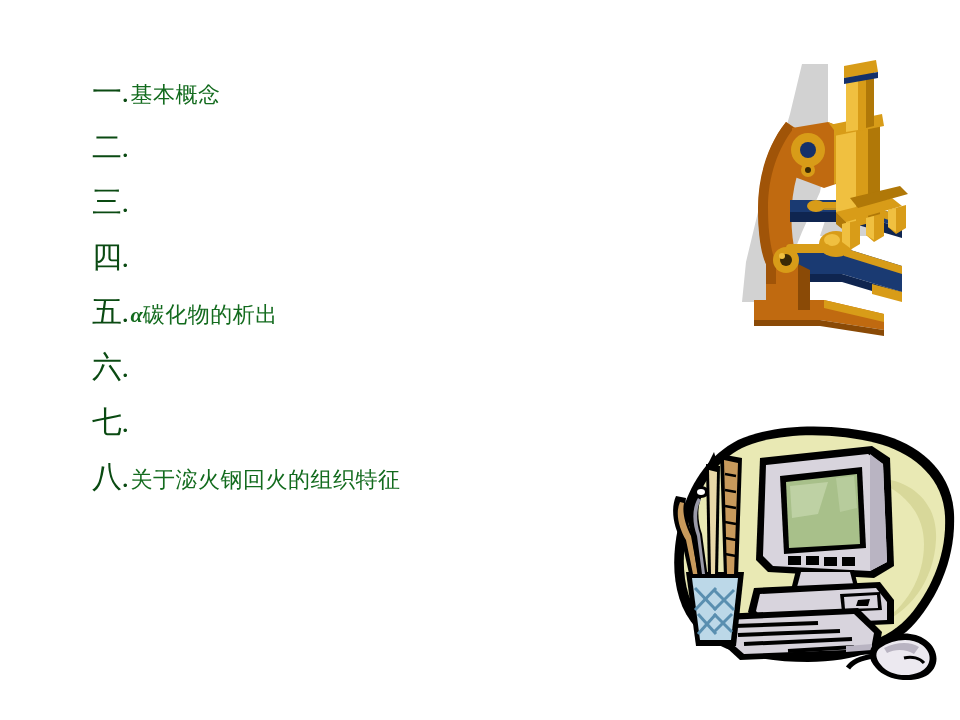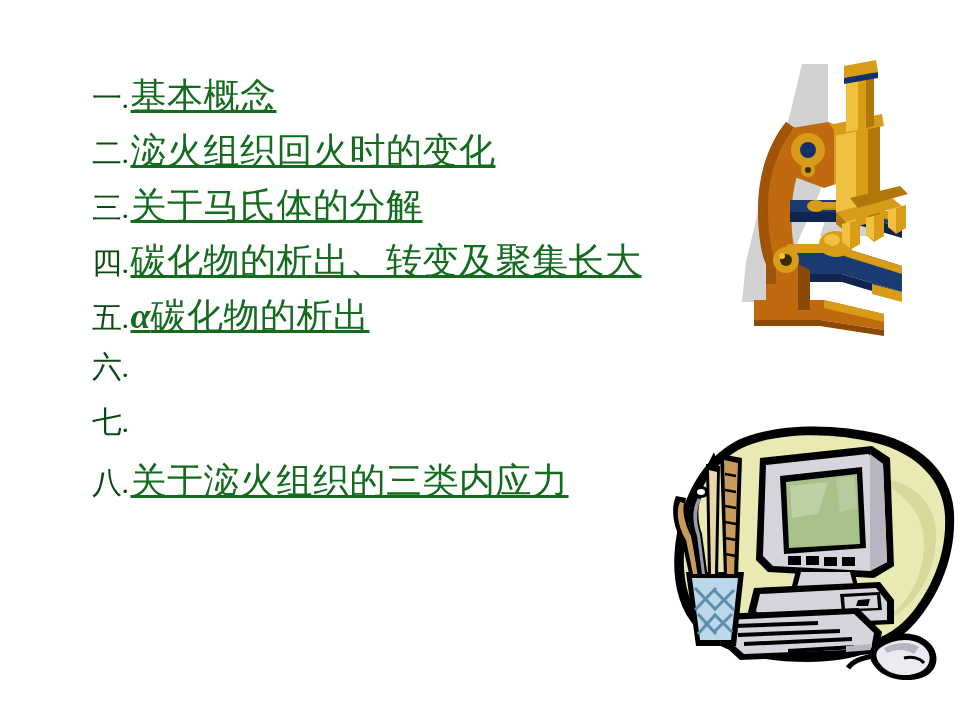--- a/index.html
+++ b/index.html
@@ -36,25 +36,24 @@
   .item-marker {
     color: #0a4a12;
     font-size: 30px;
     font-weight: 400;
     letter-spacing: -0.5px;
     flex: 0 0 auto;
     padding-right: 2px;
   }
   .item-text {
     color: #136b1e;
-    font-size: 36px;
+    font-size: 22px;
     font-weight: 400;
     letter-spacing: 0.5px;
     flex: 0 0 auto;
-    text-decoration: underline;
   }
   .item-text .alpha {
     font-style: italic;
     font-weight: bold;
     font-family: "Liberation Serif", "DejaVu Serif", serif;
     letter-spacing: 0;
   }
 
   
   #microscope-image {
@@ -80,49 +79,46 @@
 
   <ul id="outline-list">
 
     <li class="outline-item">
       <span class="item-marker">一.</span>
       <span class="item-text">基本概念</span>
     </li>
 
     <li class="outline-item">
       <span class="item-marker">二.</span>
-      <span class="item-text">淧火组织回火时的变化</span>
     </li>
 
     <li class="outline-item">
       <span class="item-marker">三.</span>
-      <span class="item-text">关于马氏体的分解</span>
     </li>
 
     <li class="outline-item">
       <span class="item-marker">四.</span>
-      <span class="item-text">碳化物的析出、转变及聚集长大</span>
     </li>
 
     <li class="outline-item">
       <span class="item-marker">五.</span>
       <span class="item-text"><span class="alpha">α</span><span>碳化物的析出</span></span>
     </li>
 
     <li class="outline-item">
       <span class="item-marker">六.</span>
     </li>
 
     <li class="outline-item">
       <span class="item-marker">七.</span>
     </li>
 
     <li class="outline-item">
       <span class="item-marker">八.</span>
-      <span class="item-text">关于淧火组织的三类内应力</span>
+      <span class="item-text">关于淧火钢回火的组织特征</span>
     </li>
 
   </ul>
 
   <div id="microscope-image">
     <svg viewBox="0 0 228 288" width="228" height="288" xmlns="http://www.w3.org/2000/svg">
 
       <g>
         <path d="M 78 12 L 104 12 L 104 96 L 96 140 L 78 180 L 62 220 L 58 250 L 18 250 L 22 210 L 34 160 L 52 110 L 66 62 Z" fill="#d2d2d2"></path>
         <path d="M 104 160 L 150 160 L 150 184 L 96 184 Z" fill="#d2d2d2"></path>

